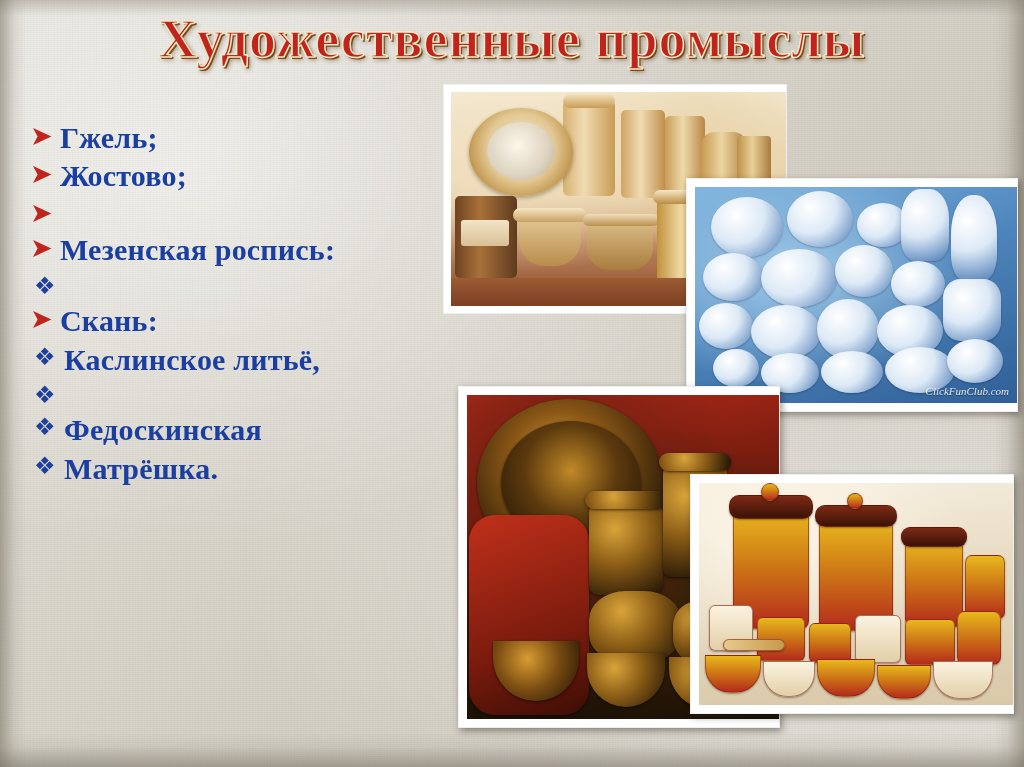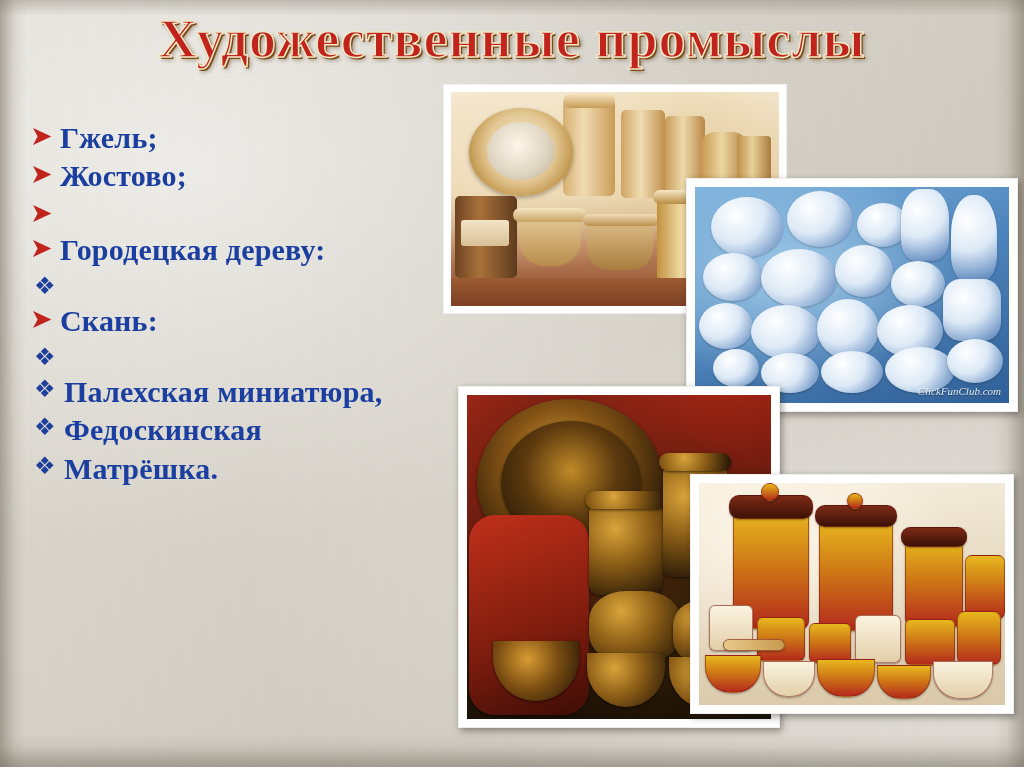--- a/index.html
+++ b/index.html
@@ -114,20 +114,21 @@
   .photo {
     position: absolute;
     background: #ffffff;
     border: 1px solid #efefef;
     box-shadow: 2px 3px 7px rgba(40,35,25,0.45);
     overflow: hidden;
   }
   .photo .inner {
     position: absolute;
     overflow: hidden;
+    padding-left: 8px;
   }
 
   
   #photo-birchbark {
     left: 443px; top: 84px; width: 342px; height: 228px;
     padding: 0;
     clip-path: polygon(0 0, 100% 0, 100% 100%, 0 100%);
   }
   #photo-birchbark .inner {
     left: 7px; top: 7px; width: 328px; height: 214px;
@@ -231,40 +232,40 @@
       <span class="marker arrow">➤</span>
       <span class="btext">Жостово;</span>
     </div>
 
     <div class="bullet-row">
       <span class="marker arrow">➤</span>
     </div>
 
     <div class="bullet-row">
       <span class="marker arrow">➤</span>
-      <span class="btext">Городецкая дереву:</span>
+      <span class="btext">Мезенская роспись:</span>
     </div>
 
     <div class="bullet-row">
       <span class="marker diamond">❖</span>
     </div>
 
 
     <div class="bullet-row">
       <span class="marker arrow">➤</span>
       <span class="btext">Скань:</span>
     </div>
 
     <div class="bullet-row">
       <span class="marker diamond">❖</span>
-    </div>
-
-    <div class="bullet-row">
-      <span class="marker diamond">❖</span>
-      <span class="btext">Палехская миниатюра,</span>
+      <span class="btext">Каслинское литьё,</span>
+    </div>
+
+    <div class="bullet-row">
+      <span class="marker diamond">❖</span>
     </div>
 
     <div class="bullet-row">
       <span class="marker diamond">❖</span>
       <span class="btext">Федоскинская</span>
     </div>
 
 
     <div class="bullet-row">
       <span class="marker diamond">❖</span>

